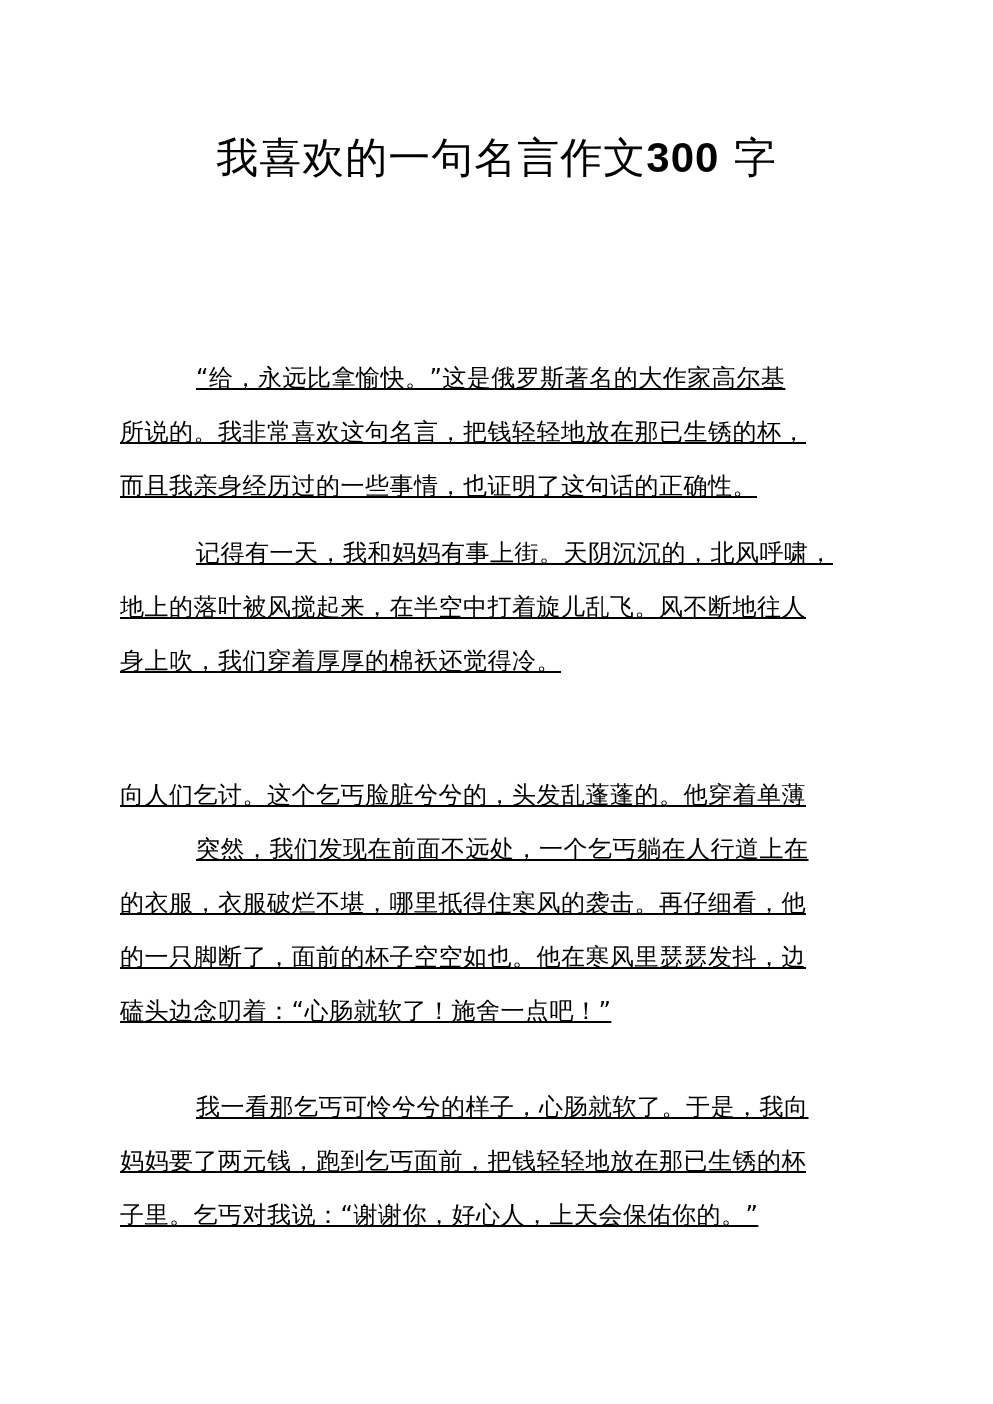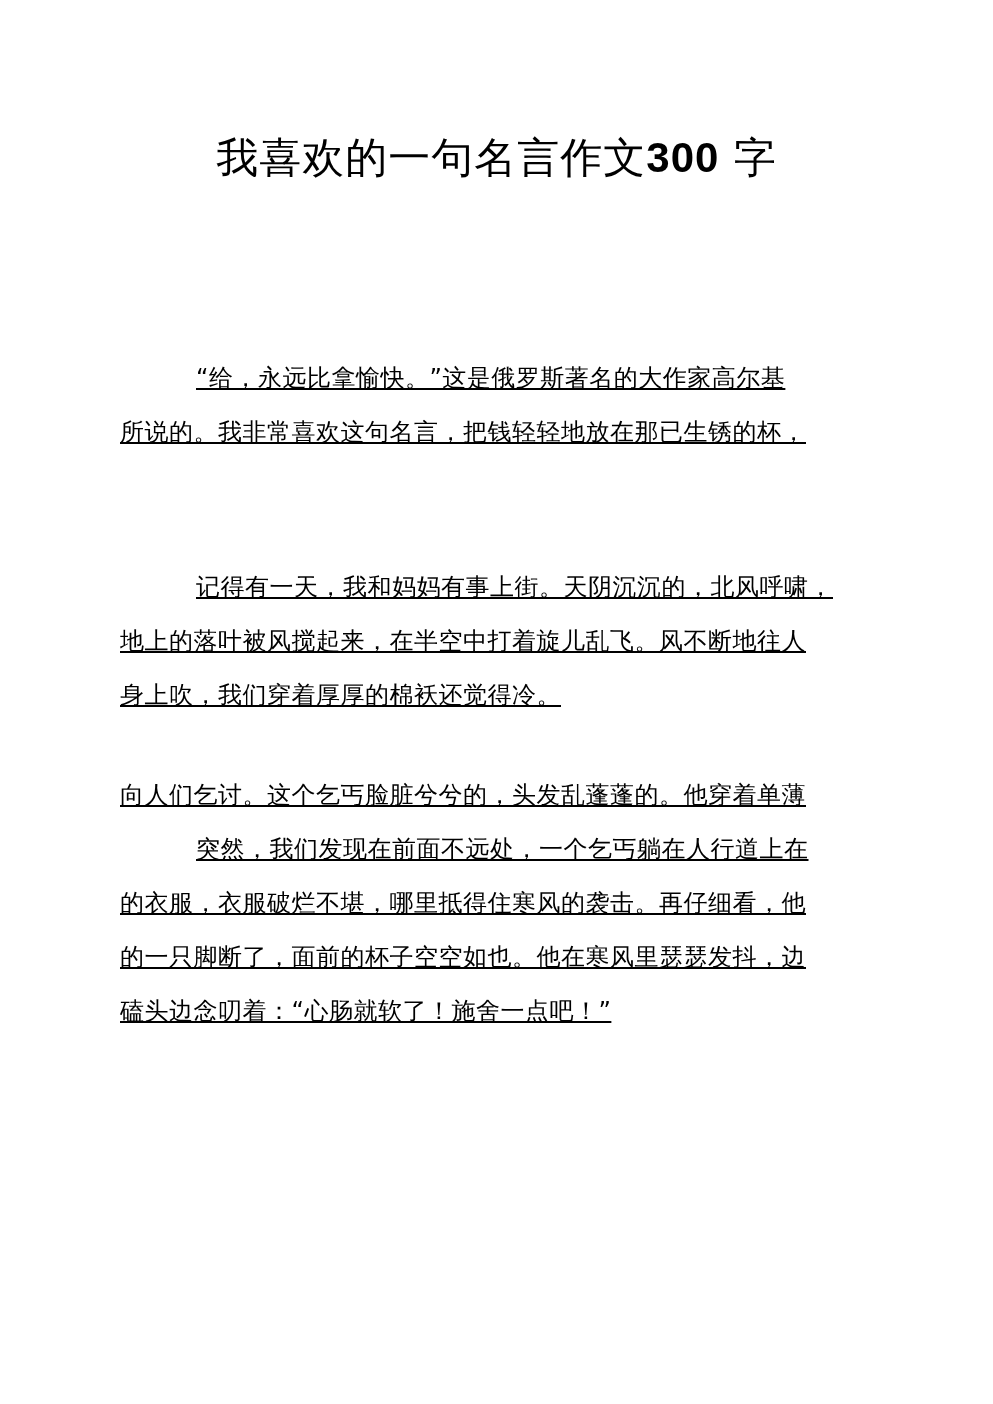--- a/index.html
+++ b/index.html
@@ -72,30 +72,36 @@
 <body>
 
 <div class="page">
 
   <div class="title"><span>我喜欢的一句名言作文</span><span class="num">300</span> <span>字</span></div>
 
 
   <div class="para" style="top:351px;">
     <span class="line indent">“给，永远比拿愉快。”这是俄罗斯著名的大作家高尔基</span>
     <span class="line">所说的。我非常喜欢这句名言，把钱轻轻地放在那已生锈的杯，</span>
+    <span class="line">而且我亲身经历过的一些事情，也证明了这句话的正确性。</span>
   </div>
 
-  <div class="para" style="top:560px;">
+  <div class="para" style="top:526px;">
     <span class="line indent">记得有一天，我和妈妈有事上街。天阴沉沉的，北风呼啸，</span>
     <span class="line">地上的落叶被风搅起来，在半空中打着旋儿乱飞。风不断地往人</span>
     <span class="line">身上吹，我们穿着厚厚的棉袄还觉得冷。</span>
   </div>
 
   <div class="para" style="top:768px;">
     <span class="line">向人们乞讨。这个乞丐脸脏兮兮的，头发乱蓬蓬的。他穿着单薄</span>
     <span class="line indent">突然，我们发现在前面不远处，一个乞丐躺在人行道上在</span>
     <span class="line">的衣服，衣服破烂不堪，哪里抵得住寒风的袭击。再仔细看，他</span>
     <span class="line">的一只脚断了，面前的杯子空空如也。他在寒风里瑟瑟发抖，边</span>
     <span class="line">磕头边念叨着：“心肠就软了！施舍一点吧！”</span>
   </div>
 
+  <div class="para" style="top:1080px;">
+    <span class="line indent">我一看那乞丐可怜兮兮的样子，心肠就软了。于是，我向</span>
+    <span class="line">妈妈要了两元钱，跑到乞丐面前，把钱轻轻地放在那已生锈的杯</span>
+    <span class="line">子里。乞丐对我说：“谢谢你，好心人，上天会保佑你的。”</span>
+  </div>
 
 </div>
 
 </body></html>

